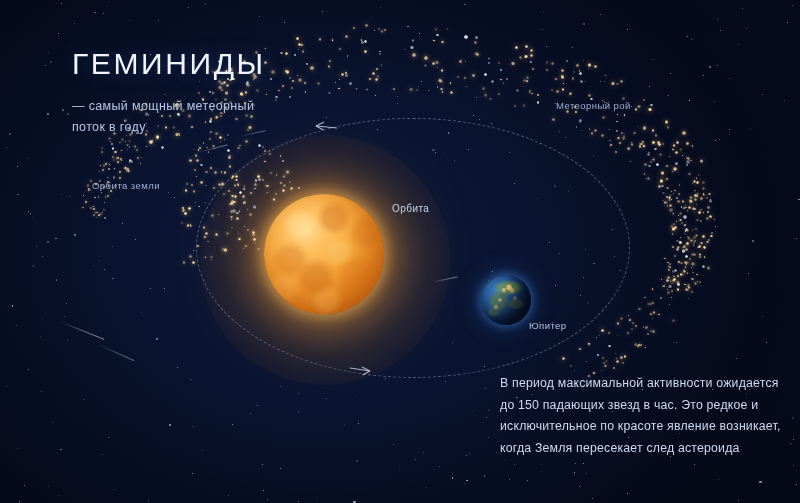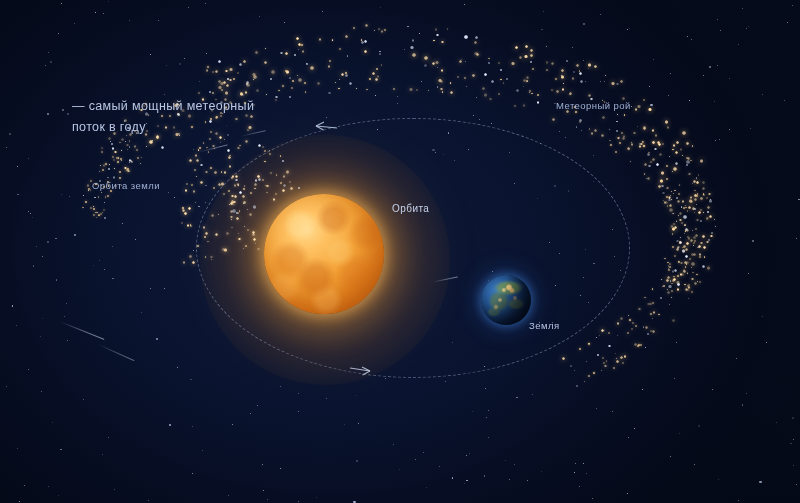--- a/index.html
+++ b/index.html
@@ -454,20 +454,21 @@
       <div class="star" style="left:219.6px;top:146.0px;width:1.1px;height:1.1px;opacity:0.33;"></div>
     </div>
 
   <div class="streak" style="left:58px;top:330px;width:48px;transform:rotate(22deg);opacity:.55;"></div>
   <div class="streak" style="left:96px;top:352px;width:40px;transform:rotate(24deg);opacity:.4;"></div>
   <div class="streak" style="left:432px;top:279px;width:26px;transform:rotate(-12deg);opacity:.5;"></div>
   <div class="streak" style="left:198px;top:148px;width:30px;transform:rotate(-14deg);opacity:.45;"></div>
   <div class="streak" style="left:240px;top:133px;width:26px;transform:rotate(-13deg);opacity:.4;"></div>
 
 
+  <div class="title">ГЕМИНИДЫ</div>
   <div class="subtitle">— самый мощный метеорный поток в году</div>
 
   <div class="orbit"></div>
 
   <svg class="arrow" id="arrow-ccw-top" width="26" height="14" viewBox="0 0 26 14">
     <path d="M24 8 L3 6" stroke="#c3d2ee" stroke-width="1.2" fill="none" opacity=".85"></path>
     <path d="M3 6 L11 2 M3 6 L10.5 10" stroke="#c3d2ee" stroke-width="1.2" fill="none" opacity=".85"></path>
   </svg>
   <svg class="arrow" id="arrow-ccw-bottom" width="26" height="14" viewBox="0 0 26 14">
     <path d="M1 5 L21 8" stroke="#c3d2ee" stroke-width="1.2" fill="none" opacity=".85"></path>
@@ -1309,16 +1310,17 @@
       <div class="m" style="left:679.3px;top:241.4px;width:1.7px;height:1.7px;opacity:0.69;background:radial-gradient(circle,#fff6e0 0%,#ffd89a 45%,rgba(255,190,110,0) 100%);box-shadow:0 0 2.7px rgba(255,205,130,.75);"></div>
       <div class="m" style="left:673.2px;top:213.1px;width:1.2px;height:1.2px;opacity:0.53;background:radial-gradient(circle,#fff6e0 0%,#ffd89a 45%,rgba(255,190,110,0) 100%);box-shadow:0 0 1.8px rgba(255,205,130,.75);"></div>
       <div class="m" style="left:647.0px;top:302.8px;width:2.6px;height:2.6px;opacity:0.28;background:radial-gradient(circle,#fff6e0 0%,#ffd89a 45%,rgba(255,190,110,0) 100%);box-shadow:0 0 4.1px rgba(255,205,130,.75);"></div>
       <div class="m" style="left:605.9px;top:360.2px;width:1.4px;height:1.4px;opacity:0.43;background:radial-gradient(circle,#fff6e0 0%,#ffd89a 45%,rgba(255,190,110,0) 100%);box-shadow:0 0 2.3px rgba(255,205,130,.75);"></div>
       <div class="m" style="left:583.7px;top:380.9px;width:1.6px;height:1.6px;opacity:0.46;background:radial-gradient(circle,#fff6e0 0%,#ffd89a 45%,rgba(255,190,110,0) 100%);box-shadow:0 0 2.6px rgba(255,205,130,.75);"></div>
     </div>
 
   <div class="lab" id="label-orbit">Орбита земли</div>
   <div class="lab" id="label-sun">Орбита</div>
   <div class="lab" id="label-swarm">Метеорный рой</div>
-  <div class="lab" id="label-earth">Земля</div>
-
+  <div class="lab" id="label-earth">Юпитер</div>
+
+  <div class="para" id="para-right">В период максимальной активности ожидается до 150 падающих звезд в час. Это редкое и исключительное по красоте явление возникает, когда Земля пересекает след астероида</div>
 
 </div>
 
 </body></html>

